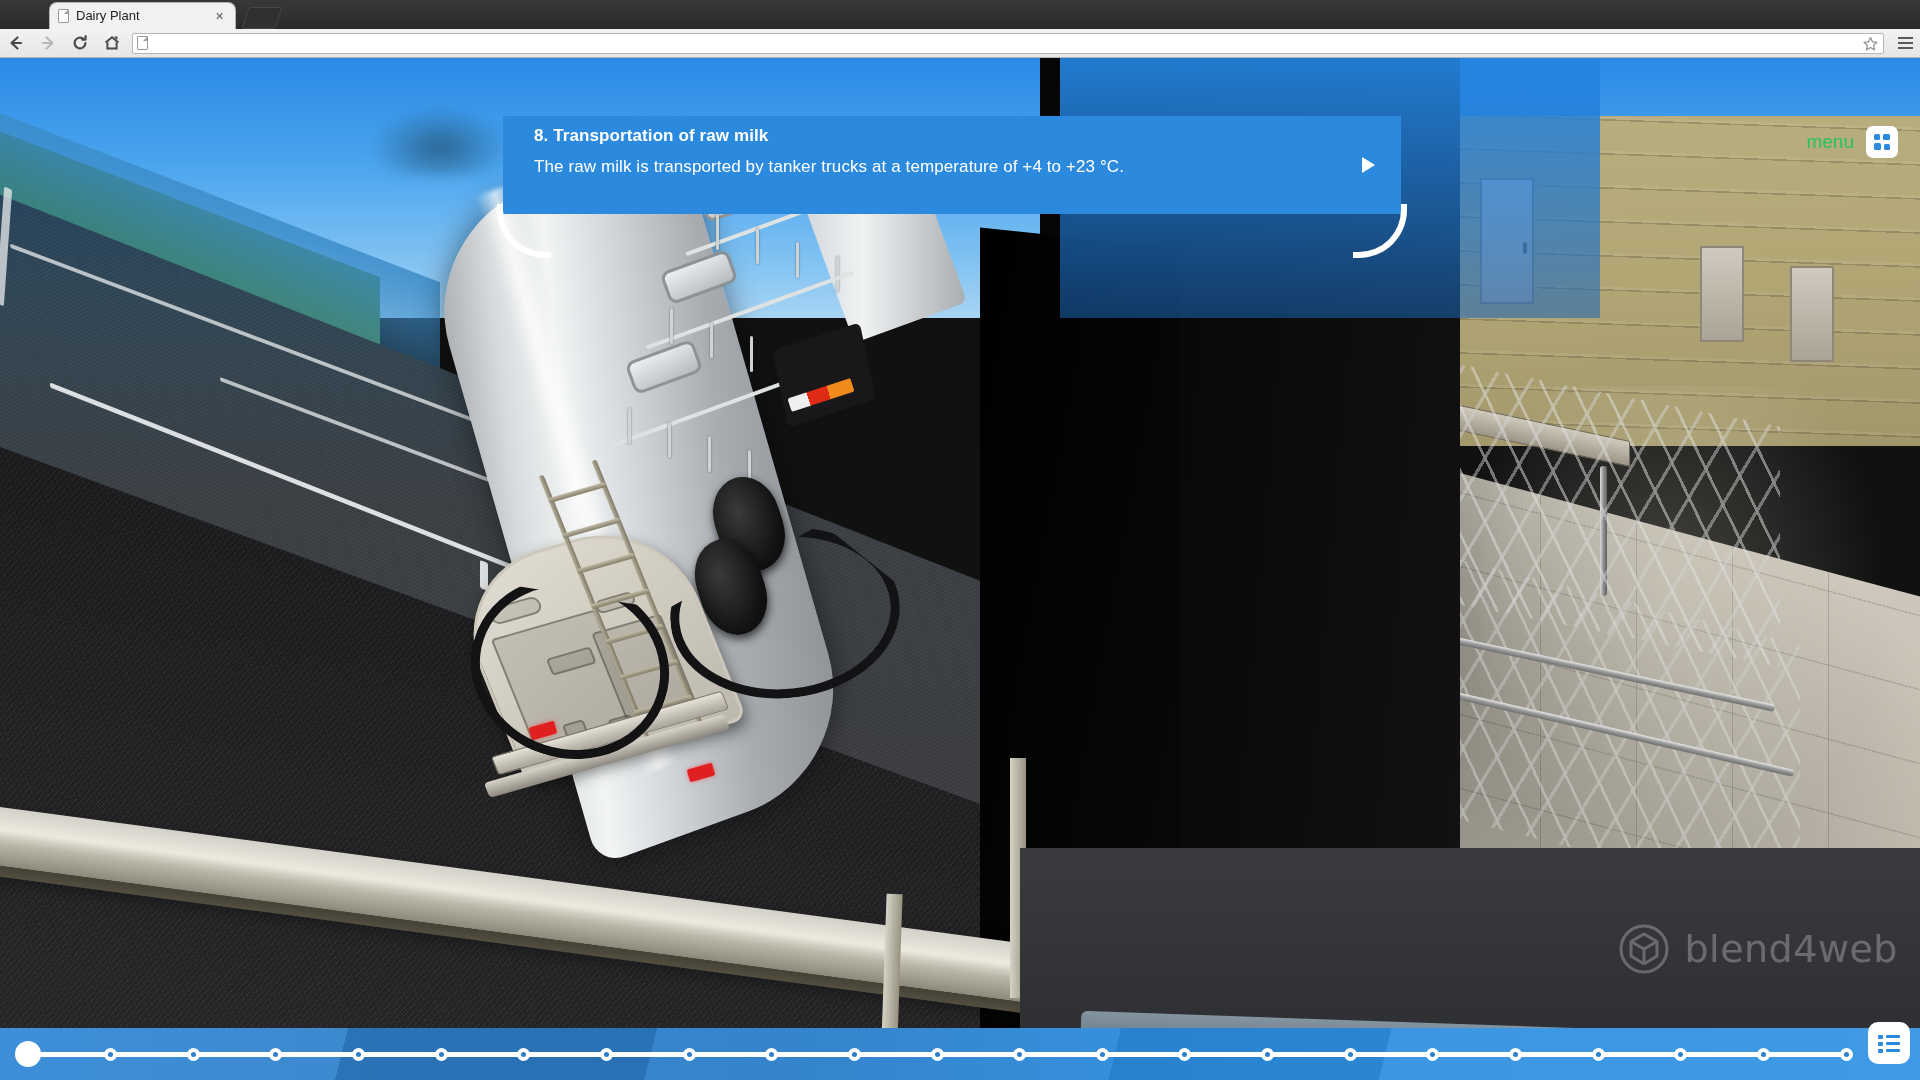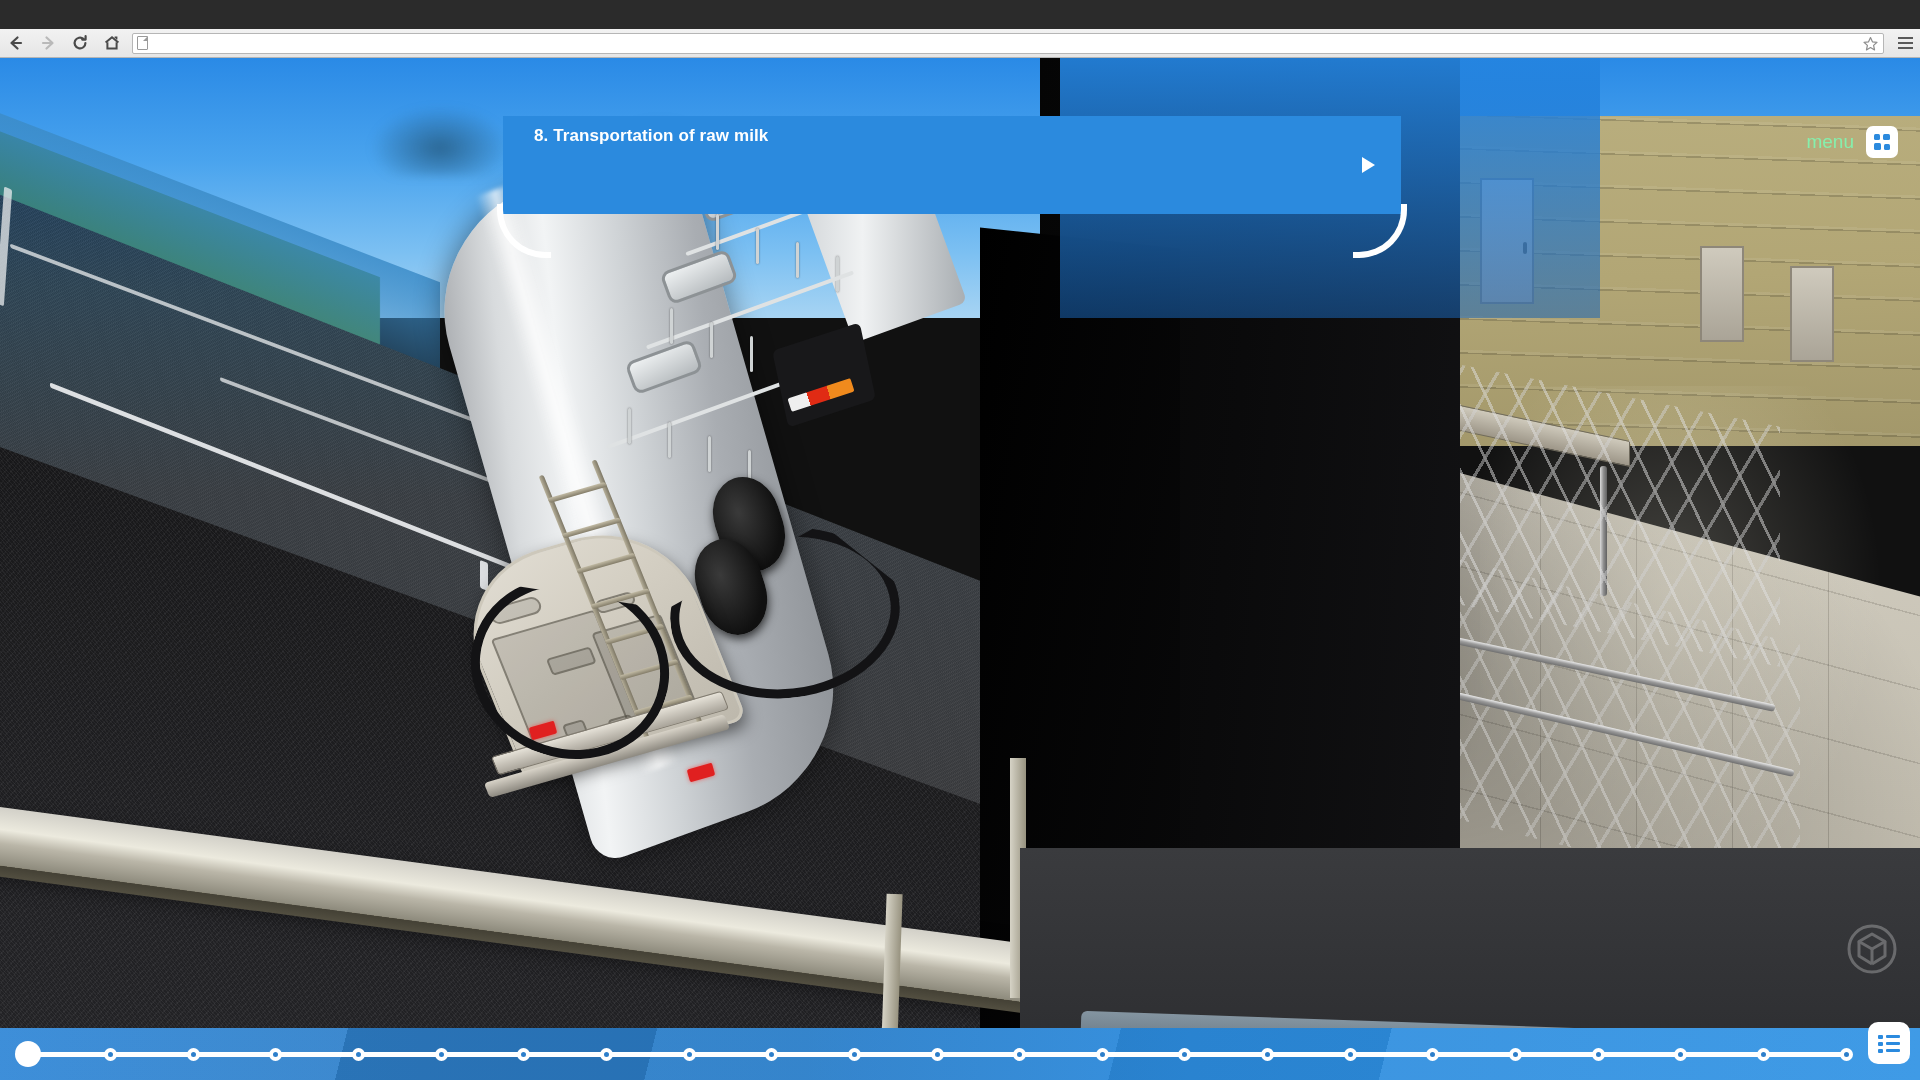--- a/index.html
+++ b/index.html
@@ -397,21 +397,21 @@
     width:0;height:0;border-style:solid;
     border-width:8px 0 8px 13px;
     border-color: transparent transparent transparent #ffffff;
   }
 
   
   #menu-control{
     position:absolute; right:22px; top:68px; z-index:40;
     display:flex; align-items:center; gap:12px; cursor:pointer;
   }
-  #menu-label{ font-size:19px; color:#86efac; }
+  #menu-label{ font-size:19px; color:#22c55e; }
   #menu-icon-box{
     width:32px; height:32px; border-radius:7px; background:#ffffff;
     display:flex; align-items:center; justify-content:center;
   }
   #menu-icon-box .grid{
     position:relative; width:16px; height:16px;
   }
   #menu-icon-box .grid i{ position:absolute; background:#2b8ade; border-radius:1.5px; }
   #menu-icon-box .grid i:nth-child(1){ left:0;  top:0;  width:6px;  height:6px; }
   #menu-icon-box .grid i:nth-child(2){ left:9px;top:0;  width:7px;  height:6px; }
@@ -452,20 +452,28 @@
   #timeline-list-button .lines i.l{ left:8px; width:14px; height:3px; }
   #timeline-list-button .lines i.r0{ top:0 } 
   #timeline-list-button .lines i.r1{ top:7px }
   #timeline-list-button .lines i.r2{ top:14px }
 </style>
 </head>
 <body>
 
 <div id="browser-chrome">
 
+  <div id="tabstrip">
+    <div id="tab-dairy-plant">
+      <span class="favicon"></span>
+      <span id="tab-title">Dairy Plant</span>
+      <span id="tab-close">×</span>
+    </div>
+    <div id="newtab-button"></div>
+  </div>
 
   <div id="toolbar">
     <div class="tb-btn">
       <svg width="18" height="18" viewBox="0 0 18 18">
           <path d="M10.5 3.5 L4.5 9 L10.5 14.5" fill="none" stroke="#4a4a4a" stroke-width="2.2" stroke-linecap="round" stroke-linejoin="round"></path>
           <path d="M5 9 H14" stroke="#4a4a4a" stroke-width="2.2" stroke-linecap="round"></path>
         </svg>
     </div>
     <div class="tb-btn">
       <svg width="18" height="18" viewBox="0 0 18 18">
@@ -639,24 +647,26 @@
   <div class="lower-glass"></div>
 
   <div id="watermark">
     <svg width="52" height="52" viewBox="0 0 52 52">
       <circle cx="26" cy="26" r="23" fill="none" stroke="#e6e6e6" stroke-width="3"></circle>
       <path d="M26 11 L39 18.5 L26 26 L13 18.5 Z" fill="none" stroke="#e6e6e6" stroke-width="3" stroke-linejoin="round"></path>
       <path d="M26 26 L26 41" fill="none" stroke="#e6e6e6" stroke-width="3"></path>
       <path d="M13 18.5 L13 33 L26 41" fill="none" stroke="#e6e6e6" stroke-width="3" stroke-linejoin="round"></path>
       <path d="M39 18.5 L39 33 L26 41" fill="none" stroke="#e6e6e6" stroke-width="3" stroke-linejoin="round"></path>
     </svg>
+    <span class="wm-text">blend4web</span>
   </div>
 
   <div id="info-panel">
     <div id="info-title">8. Transportation of raw milk</div>
+    <div id="info-text">The raw milk is transported by tanker trucks at a temperature of +4 to +23 °C.</div>
     <div id="info-next">
         <span class="tri"></span>
       </div>
   </div>
 
   <div id="menu-control">
     <span id="menu-label">menu</span>
     <span id="menu-icon-box">
       <span class="grid">
           <i></i>

